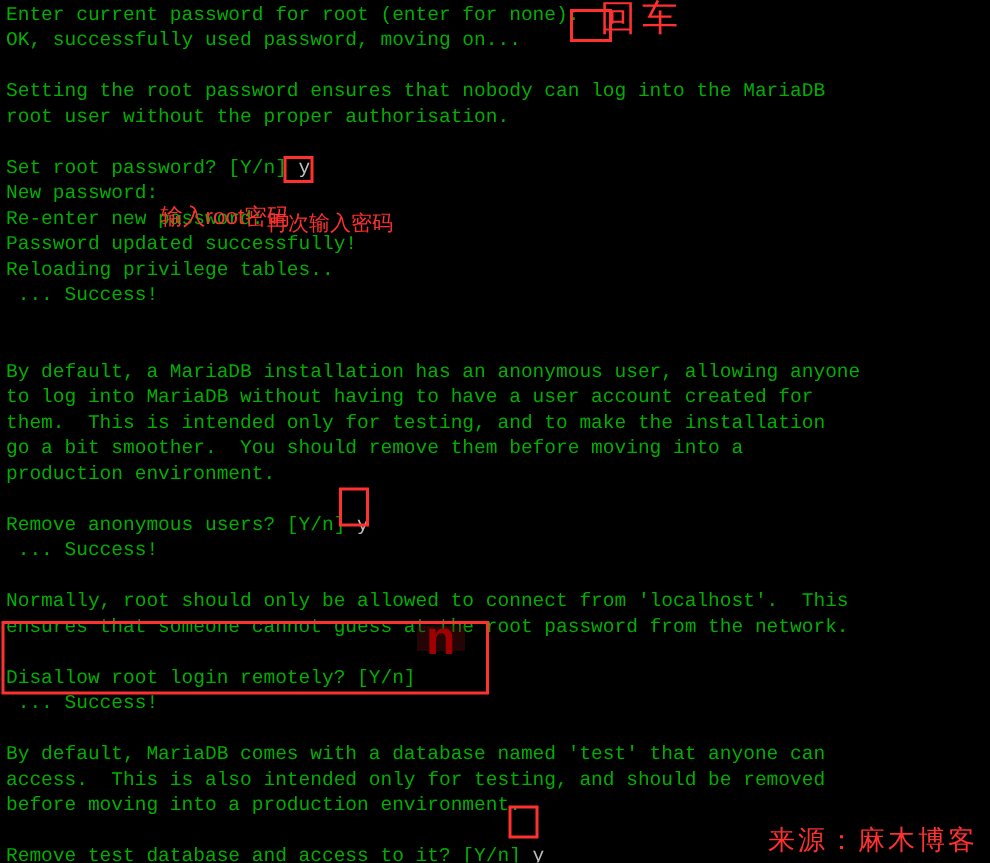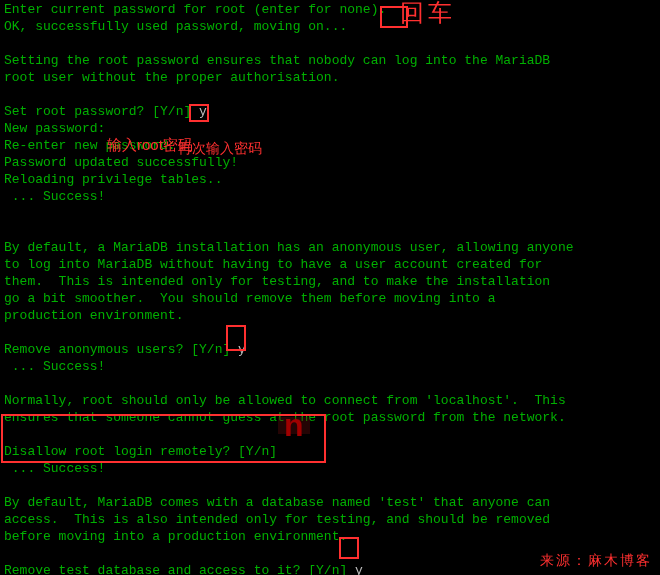--- a/index.html
+++ b/index.html
@@ -44,21 +44,21 @@
     color: #a00000;
     font-family: sans-serif;
     font-weight: bold;
   }
   #watermark {
     position: absolute;
     right: 8px;
     bottom: 6px;
     color: #ff3030;
     font-family: sans-serif;
-    font-size: 14px;
+    font-size: 18px;
     letter-spacing: 2px;
   }
 </style>
 </head>
 <body>
 
 <div id="terminal">Enter current password for root (enter for none):
 OK, successfully used password, moving on...
 
 Setting the root password ensures that nobody can log into the MariaDB

